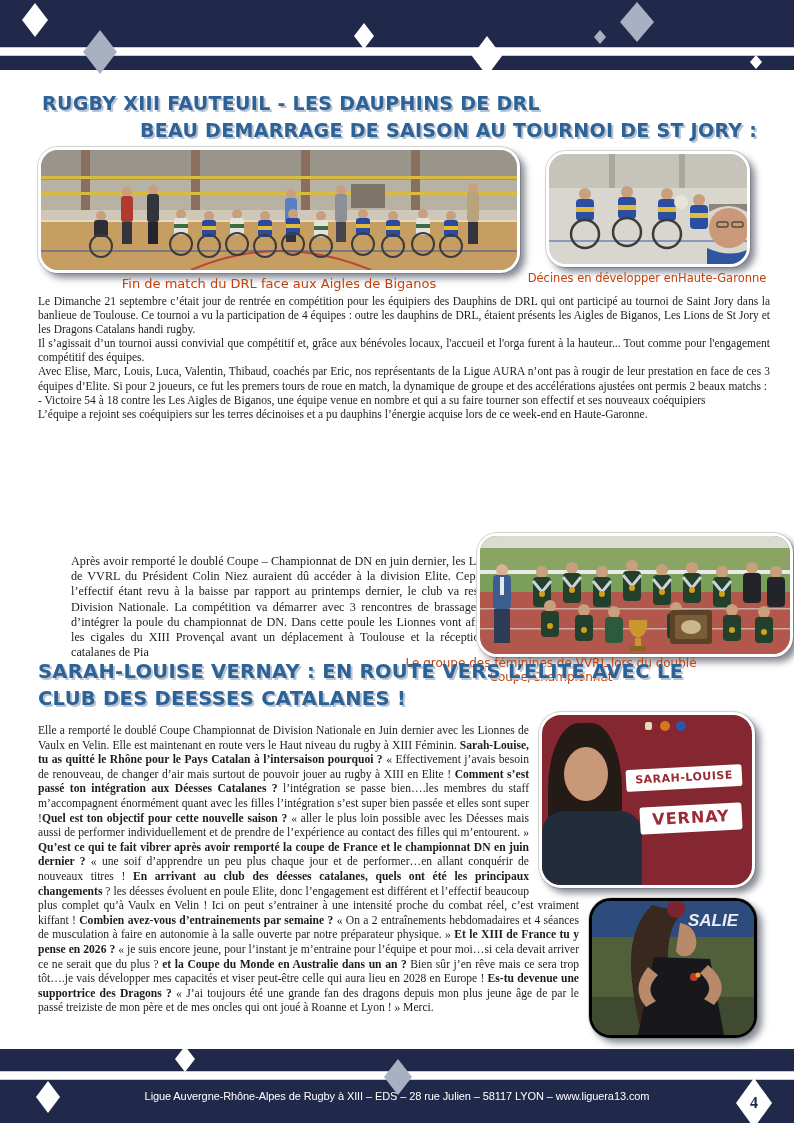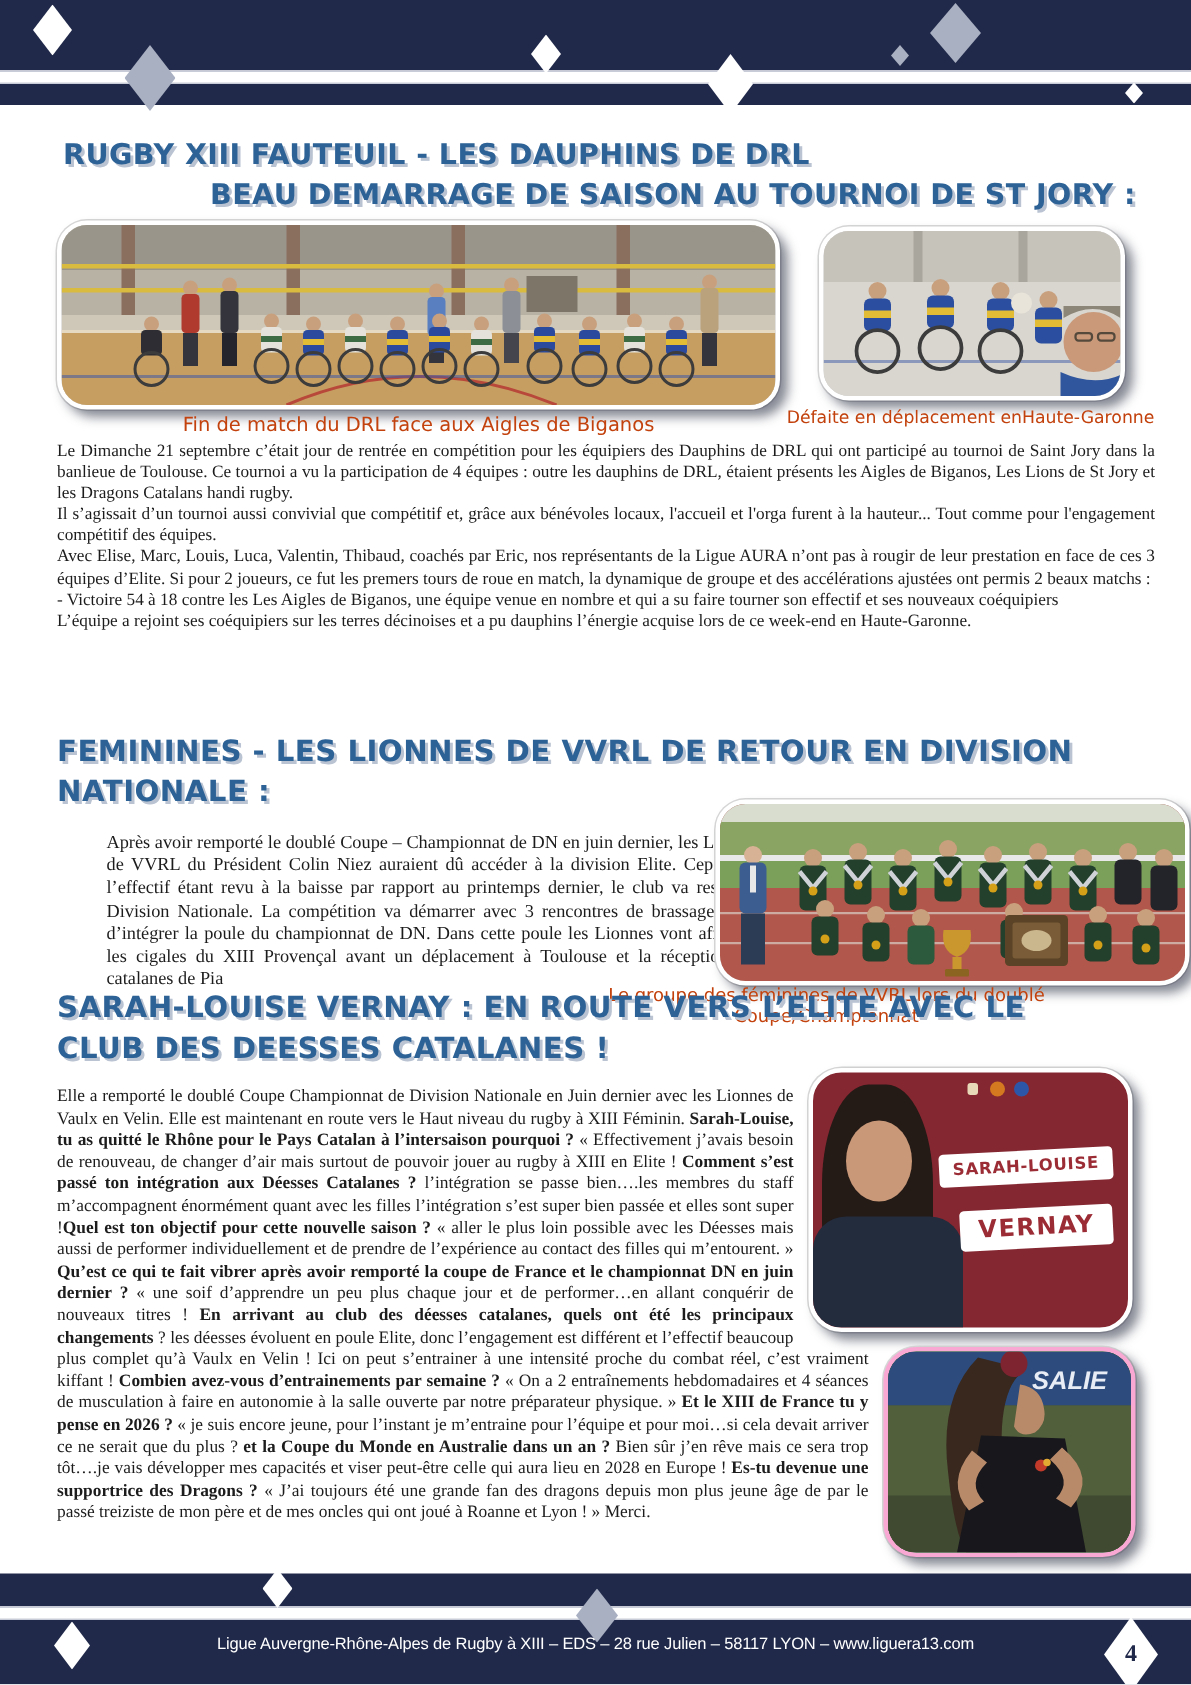--- a/index.html
+++ b/index.html
@@ -46,21 +46,21 @@
   .cardA .hair{position:absolute;left:6px;top:8px;width:74px;height:158px;border-radius:42%;background:#241a16;}
   .cardA .face{position:absolute;left:22px;top:32px;width:44px;height:54px;border-radius:50%;background:#c89878;}
   .cardA .torso{position:absolute;left:0px;top:96px;width:100px;height:74px;border-radius:22px 22px 0 0;background:#232c3c;}
   .cardA .chip{position:absolute;background:#fff;border-radius:3px;transform:rotate(-3deg);
                font-family:"DejaVu Sans",sans-serif;font-weight:bold;color:#9b2c35;
                display:flex;align-items:center;justify-content:center;}
   .cardA .chip1{left:84px;top:52px;width:116px;height:22px;font-size:11px;letter-spacing:.5px;}
   .cardA .chip2{left:98px;top:90px;width:102px;height:27px;font-size:16px;letter-spacing:1px;}
   .cardA .logo{position:absolute;border-radius:50%;}
   .photoB{float:right;clear:right;width:162px;height:134px;margin:4px -2px 6px 10px;position:relative;
-          border:3px solid #f9a8d4;border-radius:22px;overflow:hidden;
+          border:3px solid #000000;border-radius:22px;overflow:hidden;
           box-shadow:5px 5px 7px rgba(35,40,60,.55),0 0 0 1px #d8d8d8;background:#15803d;}
   
   .footer-text{position:absolute;left:0;top:1090px;width:794px;text-align:center;
                font-family:"Liberation Sans",sans-serif;font-size:11px;color:#ffffff;letter-spacing:-0.1px;}
   .page-num{position:absolute;left:736px;top:1078px;width:36px;height:50px;background:#fff;
             clip-path:polygon(50% 0,100% 50%,50% 100%,0 50%);
             display:flex;align-items:center;justify-content:center;
             font-family:"Liberation Serif",serif;font-weight:bold;font-size:16px;color:#20294a;}
 </style>
 </head>
@@ -230,31 +230,30 @@
           <rect x="-9" y="13" width="18" height="5" fill="#e2bc35"></rect>
         </g>
 
       <circle cx="180" cy="74" r="20" fill="#c9997a"></circle>
       <path d="M160 58 Q180 46 198 58 L198 50 L160 50 Z" fill="#8c8678"></path>
       <rect x="168" y="68" width="11" height="5" rx="2" fill="none" stroke="#55493c" stroke-width="1.5"></rect>
       <rect x="183" y="68" width="11" height="5" rx="2" fill="none" stroke="#55493c" stroke-width="1.5"></rect>
       <path d="M158 94 Q180 104 198 96 L198 110 L158 110 Z" fill="#30579e"></path>
     </svg>
   </div>
-  <div class="caption cap2">Défaite en déplacement enHaute-Garonne</div>
+  <div class="caption cap2">Décines en développer enHaute-Garonne</div>
 
   <div class="body1">
     <p>Le Dimanche 21 septembre c’était jour de rentrée en compétition pour les  équipiers des Dauphins de DRL qui ont participé au tournoi de Saint Jory dans la banlieue de Toulouse. Ce tournoi a vu la participation de 4 équipes : outre les dauphins de DRL, étaient présents les Aigles de Biganos, Les Lions de St Jory et les Dragons Catalans handi rugby.</p>
     <p>Il s’agissait d’un tournoi aussi convivial que compétitif et, grâce aux bénévoles locaux, l'accueil et l'orga furent à la hauteur... Tout comme pour l'engagement compétitif des équipes.</p>
     <p>Avec Elise, Marc, Louis, Luca, Valentin, Thibaud, coachés par Eric, nos représentants de la Ligue AURA n’ont pas à rougir de leur prestation en face de ces 3 équipes d’Elite. Si pour 2 joueurs, ce fut les premers tours de roue en match, la dynamique de groupe et des accélérations ajustées ont permis 2 beaux matchs :</p>
     <p>- Victoire 54 à 18 contre les Les Aigles de Biganos, une équipe venue en nombre et qui a su faire tourner son effectif et ses nouveaux coéquipiers</p>
     <p>L’équipe a rejoint ses coéquipiers sur les terres décinoises et a pu dauphins l’énergie acquise lors de ce week-end en Haute-Garonne.</p>
   </div>
 
-  <div class="head h2">FEMININES - LES LIONNES DE VVRL DE RETOUR EN DIVISION NATIONALE :</div>
 
   <div class="sec2">Après avoir remporté le doublé Coupe – Championnat de DN en juin dernier, les Lionnes de VVRL du Président Colin Niez auraient dû accéder à la division Elite. Cependant l’effectif étant revu à la baisse par rapport au printemps dernier, le club va rester en Division Nationale.  La compétition va démarrer avec 3 rencontres de brassage avant d’intégrer la poule du championnat de DN. Dans cette poule les Lionnes vont affronter les cigales du XIII Provençal avant un déplacement à Toulouse et la réception des catalanes de Pia</div>
 
   <div class="photo ph3">
     <svg width="310" height="118" viewBox="0 0 310 118">
       <rect width="310" height="118" fill="#b2574b"></rect>
       <rect width="310" height="14" fill="#d8ddd0"></rect>
       <rect y="12" width="310" height="24" fill="#8aa463"></rect>
       <rect y="34" width="310" height="4" fill="#e8e8e8"></rect>
       <rect y="38" width="310" height="18" fill="#7ba05a"></rect>

